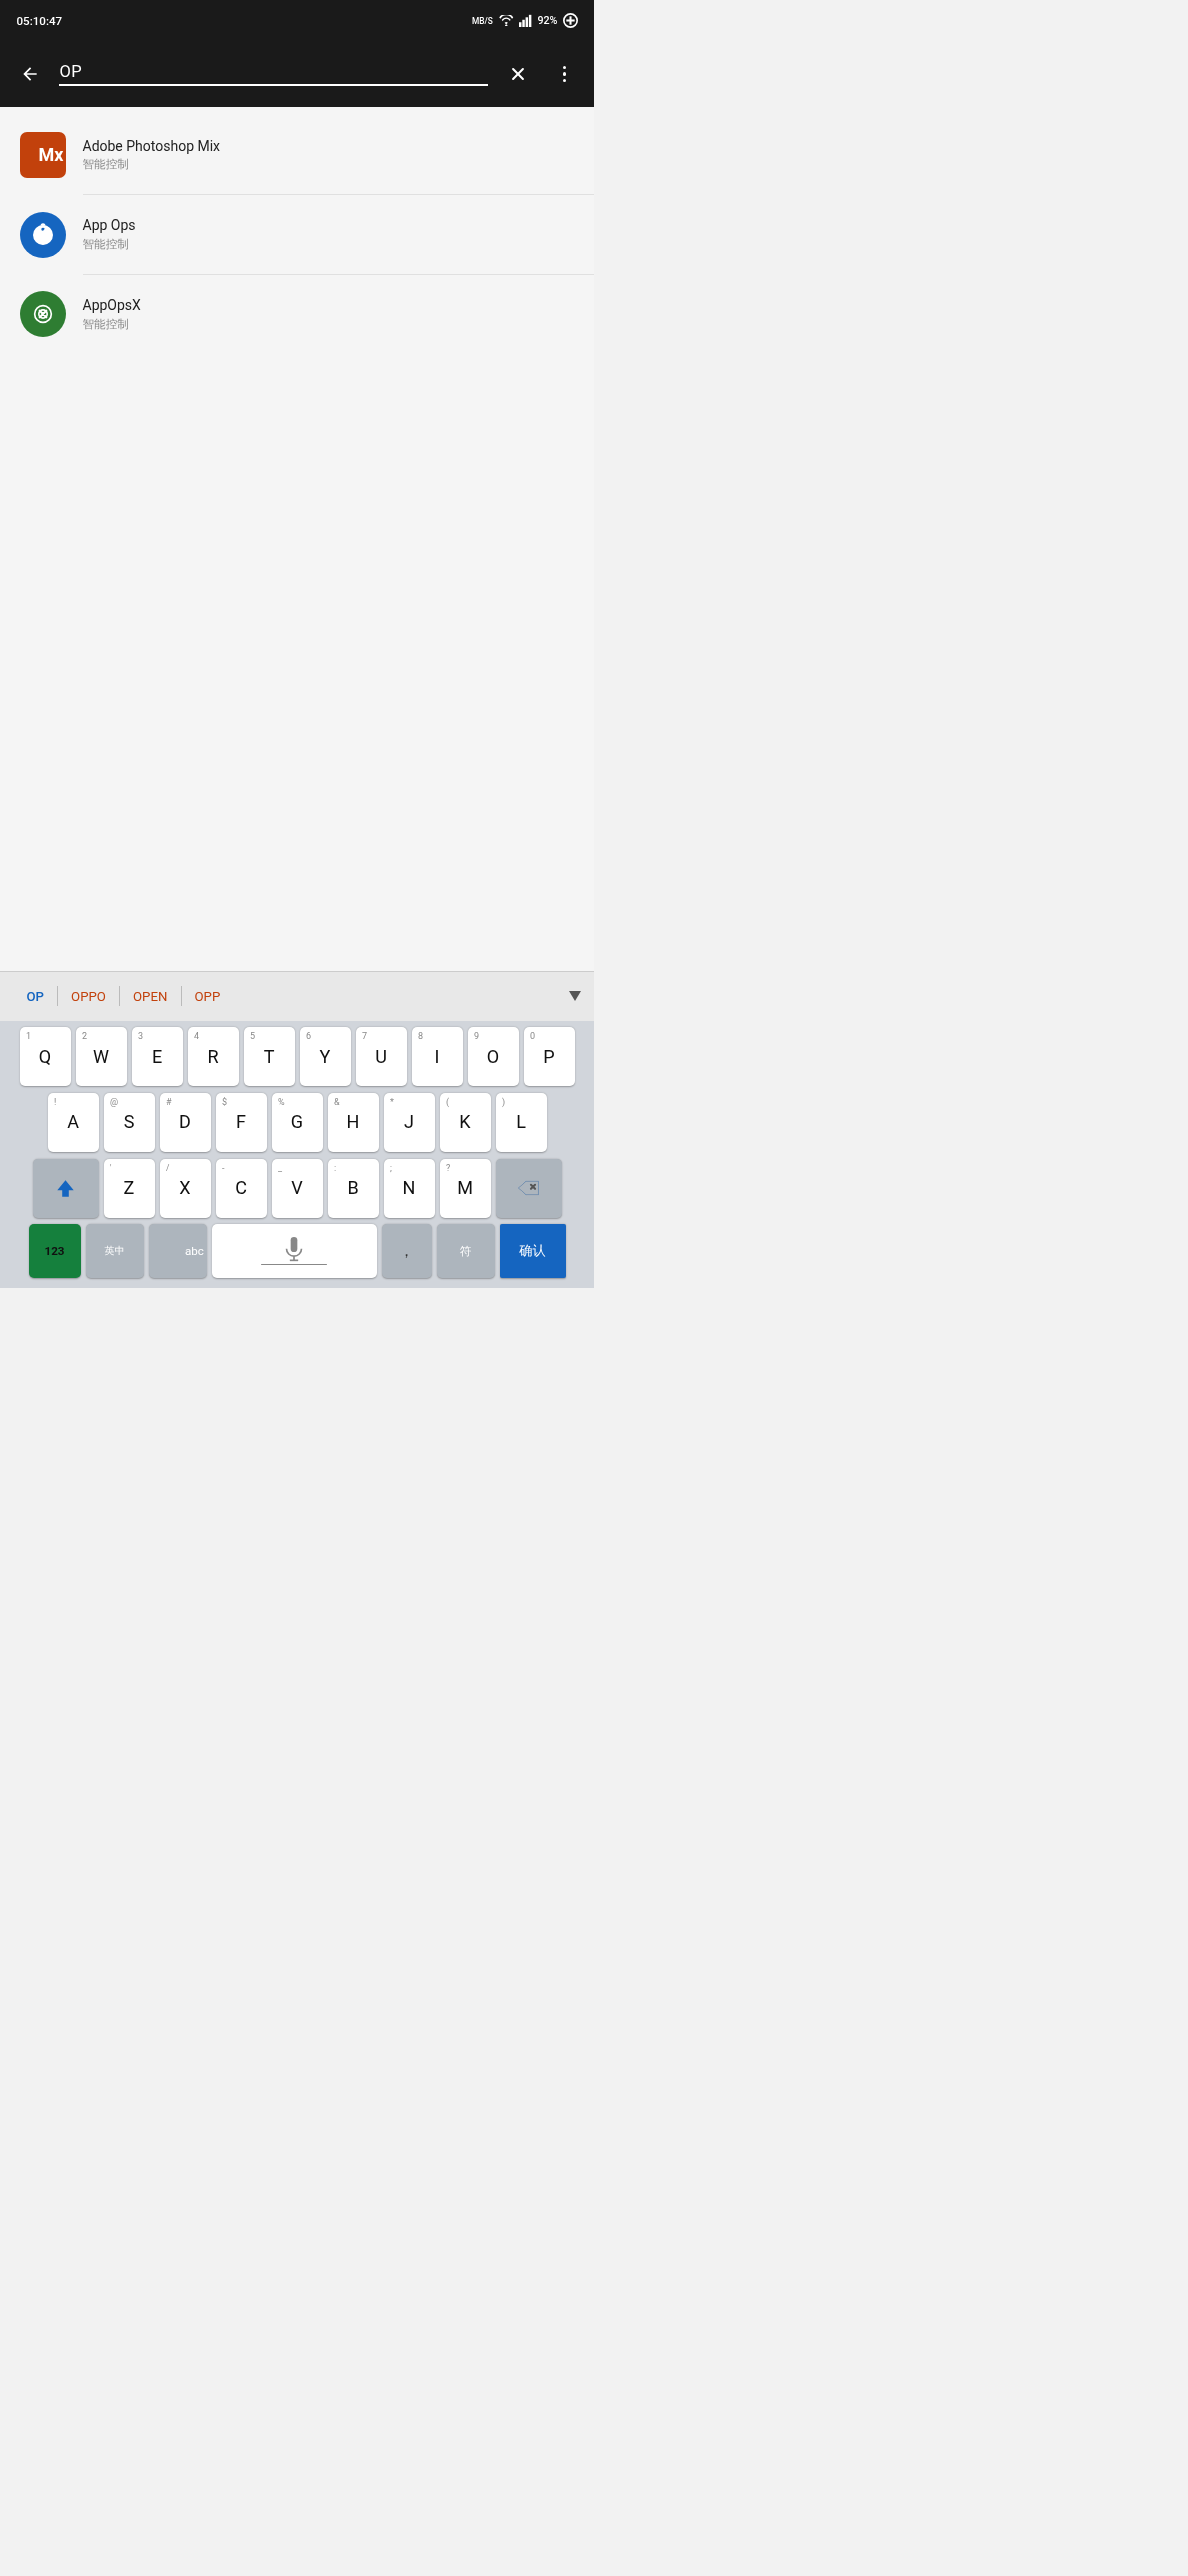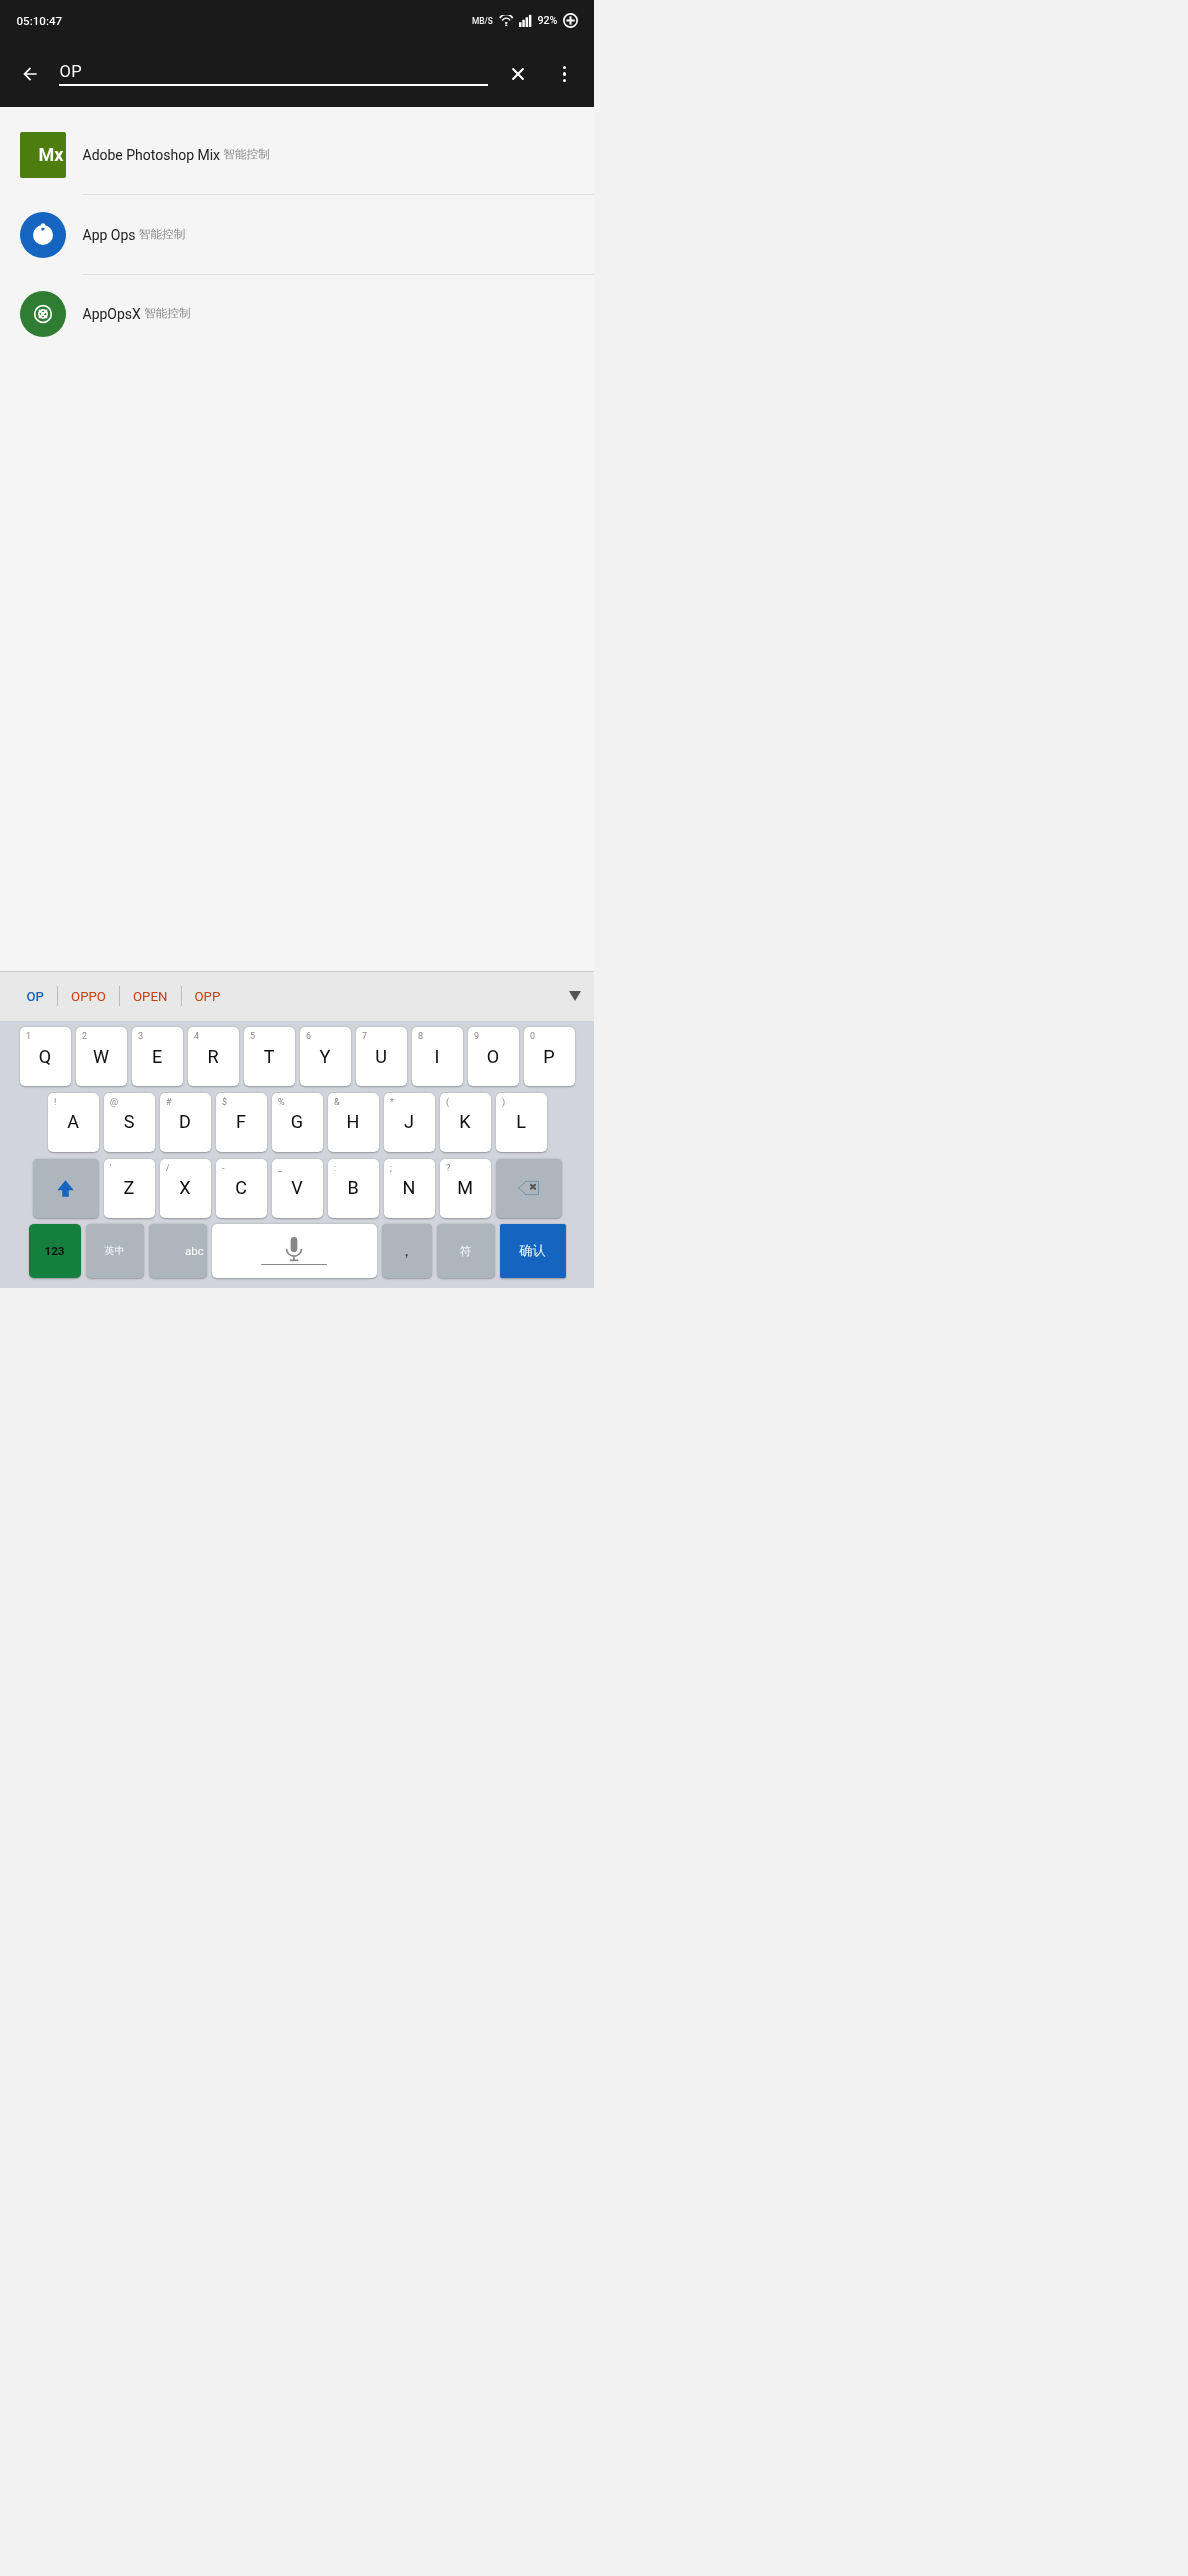--- a/index.html
+++ b/index.html
@@ -113,43 +113,43 @@
     }
     .app-icon {
       width: 46px;
       height: 46px;
       border-radius: 10px;
       margin-right: 16.5px;
       flex-shrink: 0;
     }
     .app-info {
       display: flex;
-      flex-direction: row;
+      flex-direction: column;
       gap: 3.3px;
     }
     .app-name {
       font-size: 14px;
       color: #222;
       font-weight: 400;
     }
     .app-category {
       font-size: 11.6px;
       color: #888;
     }
 
     
     .icon-photoshop {
-      background: #4d7c0f;
+      background: #c2410c;
       display: flex;
       align-items: center;
       justify-content: center;
       font-size: 16.5px;
       font-weight: 700;
       color: white;
-      border-radius: 2px;
+      border-radius: 7px;
       padding-left: 16px;
     }
     .mx-text {
       font-size: 18px;
       font-weight: 700;
       color: white;
     }
 
     
     .icon-appops {

